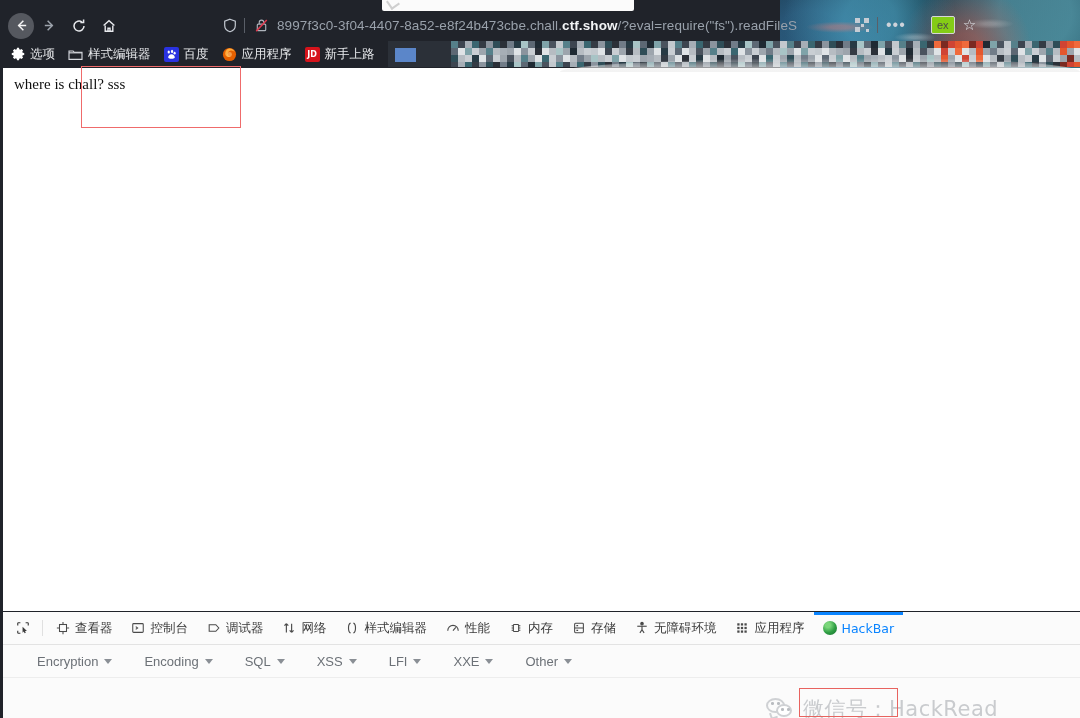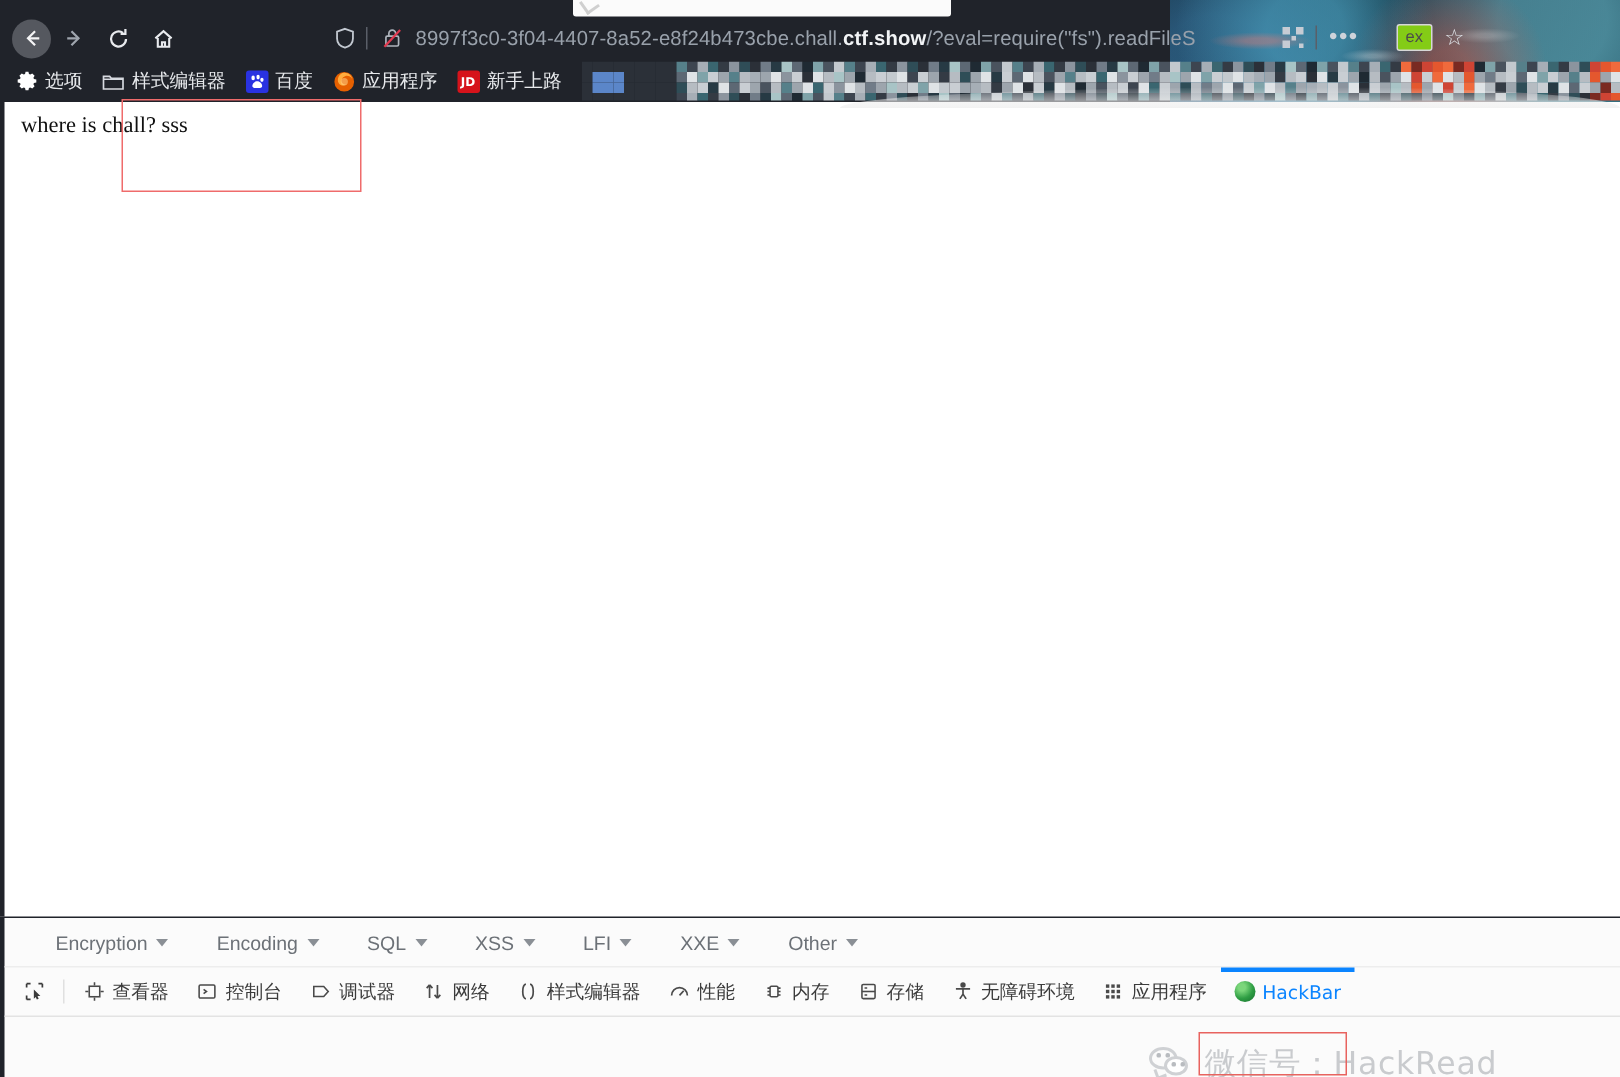--- a/index.html
+++ b/index.html
@@ -738,51 +738,20 @@
   </div>
 <div id="smudge"></div>
 
 <div id="page-viewport">
   <div id="page-text">where is chall? sss</div>
   <div id="anno-page"></div>
 </div>
 
 <div id="devtools">
 
-  <div id="hb-menus">
-    <div class="hb-menu">
-      <span>Encryption</span>
-      <span class="caret"></span>
-    </div>
-    <div class="hb-menu">
-      <span>Encoding</span>
-      <span class="caret"></span>
-    </div>
-    <div class="hb-menu">
-      <span>SQL</span>
-      <span class="caret"></span>
-    </div>
-    <div class="hb-menu">
-      <span>XSS</span>
-      <span class="caret"></span>
-    </div>
-    <div class="hb-menu">
-      <span>LFI</span>
-      <span class="caret"></span>
-    </div>
-    <div class="hb-menu">
-      <span>XXE</span>
-      <span class="caret"></span>
-    </div>
-    <div class="hb-menu">
-      <span>Other</span>
-      <span class="caret"></span>
-    </div>
-  </div>
-
   <div id="dt-tabs">
     <div class="dt-tab picker">
       <span class="tico">
         <svg width="14" height="14" viewBox="0 0 16 16" fill="none" stroke="#3b3b3b" stroke-width="1.3">
           <path d="M2 2h3M2 2v3M14 2h-3M14 2v3M2 14h3M2 14v-3"></path>
           <path d="M7.5 6.5l5 5h-2.2l.9 2-1.4.6-.9-2-1.4 1.4z" fill="#3b3b3b" stroke="none"></path>
         </svg>
       </span>
     </div>
     <div class="dt-sep"></div>
@@ -891,20 +860,51 @@
             <rect x="6.7" y="10.8" width="2.6" height="2.6"></rect>
             <rect x="10.8" y="10.8" width="2.6" height="2.6"></rect>
         </svg>
       </span>
       <span>应用程序</span>
     </div>
 
     <div class="dt-tab active">
       <span class="hb-ico"></span>
       <span>HackBar</span>
+    </div>
+  </div>
+
+  <div id="hb-menus">
+    <div class="hb-menu">
+      <span>Encryption</span>
+      <span class="caret"></span>
+    </div>
+    <div class="hb-menu">
+      <span>Encoding</span>
+      <span class="caret"></span>
+    </div>
+    <div class="hb-menu">
+      <span>SQL</span>
+      <span class="caret"></span>
+    </div>
+    <div class="hb-menu">
+      <span>XSS</span>
+      <span class="caret"></span>
+    </div>
+    <div class="hb-menu">
+      <span>LFI</span>
+      <span class="caret"></span>
+    </div>
+    <div class="hb-menu">
+      <span>XXE</span>
+      <span class="caret"></span>
+    </div>
+    <div class="hb-menu">
+      <span>Other</span>
+      <span class="caret"></span>
     </div>
   </div>
 
 </div>
 
 <div id="anno-url"></div>
 
 <div id="watermark">
   <span class="wm-chat">
     <span class="b1"></span>

